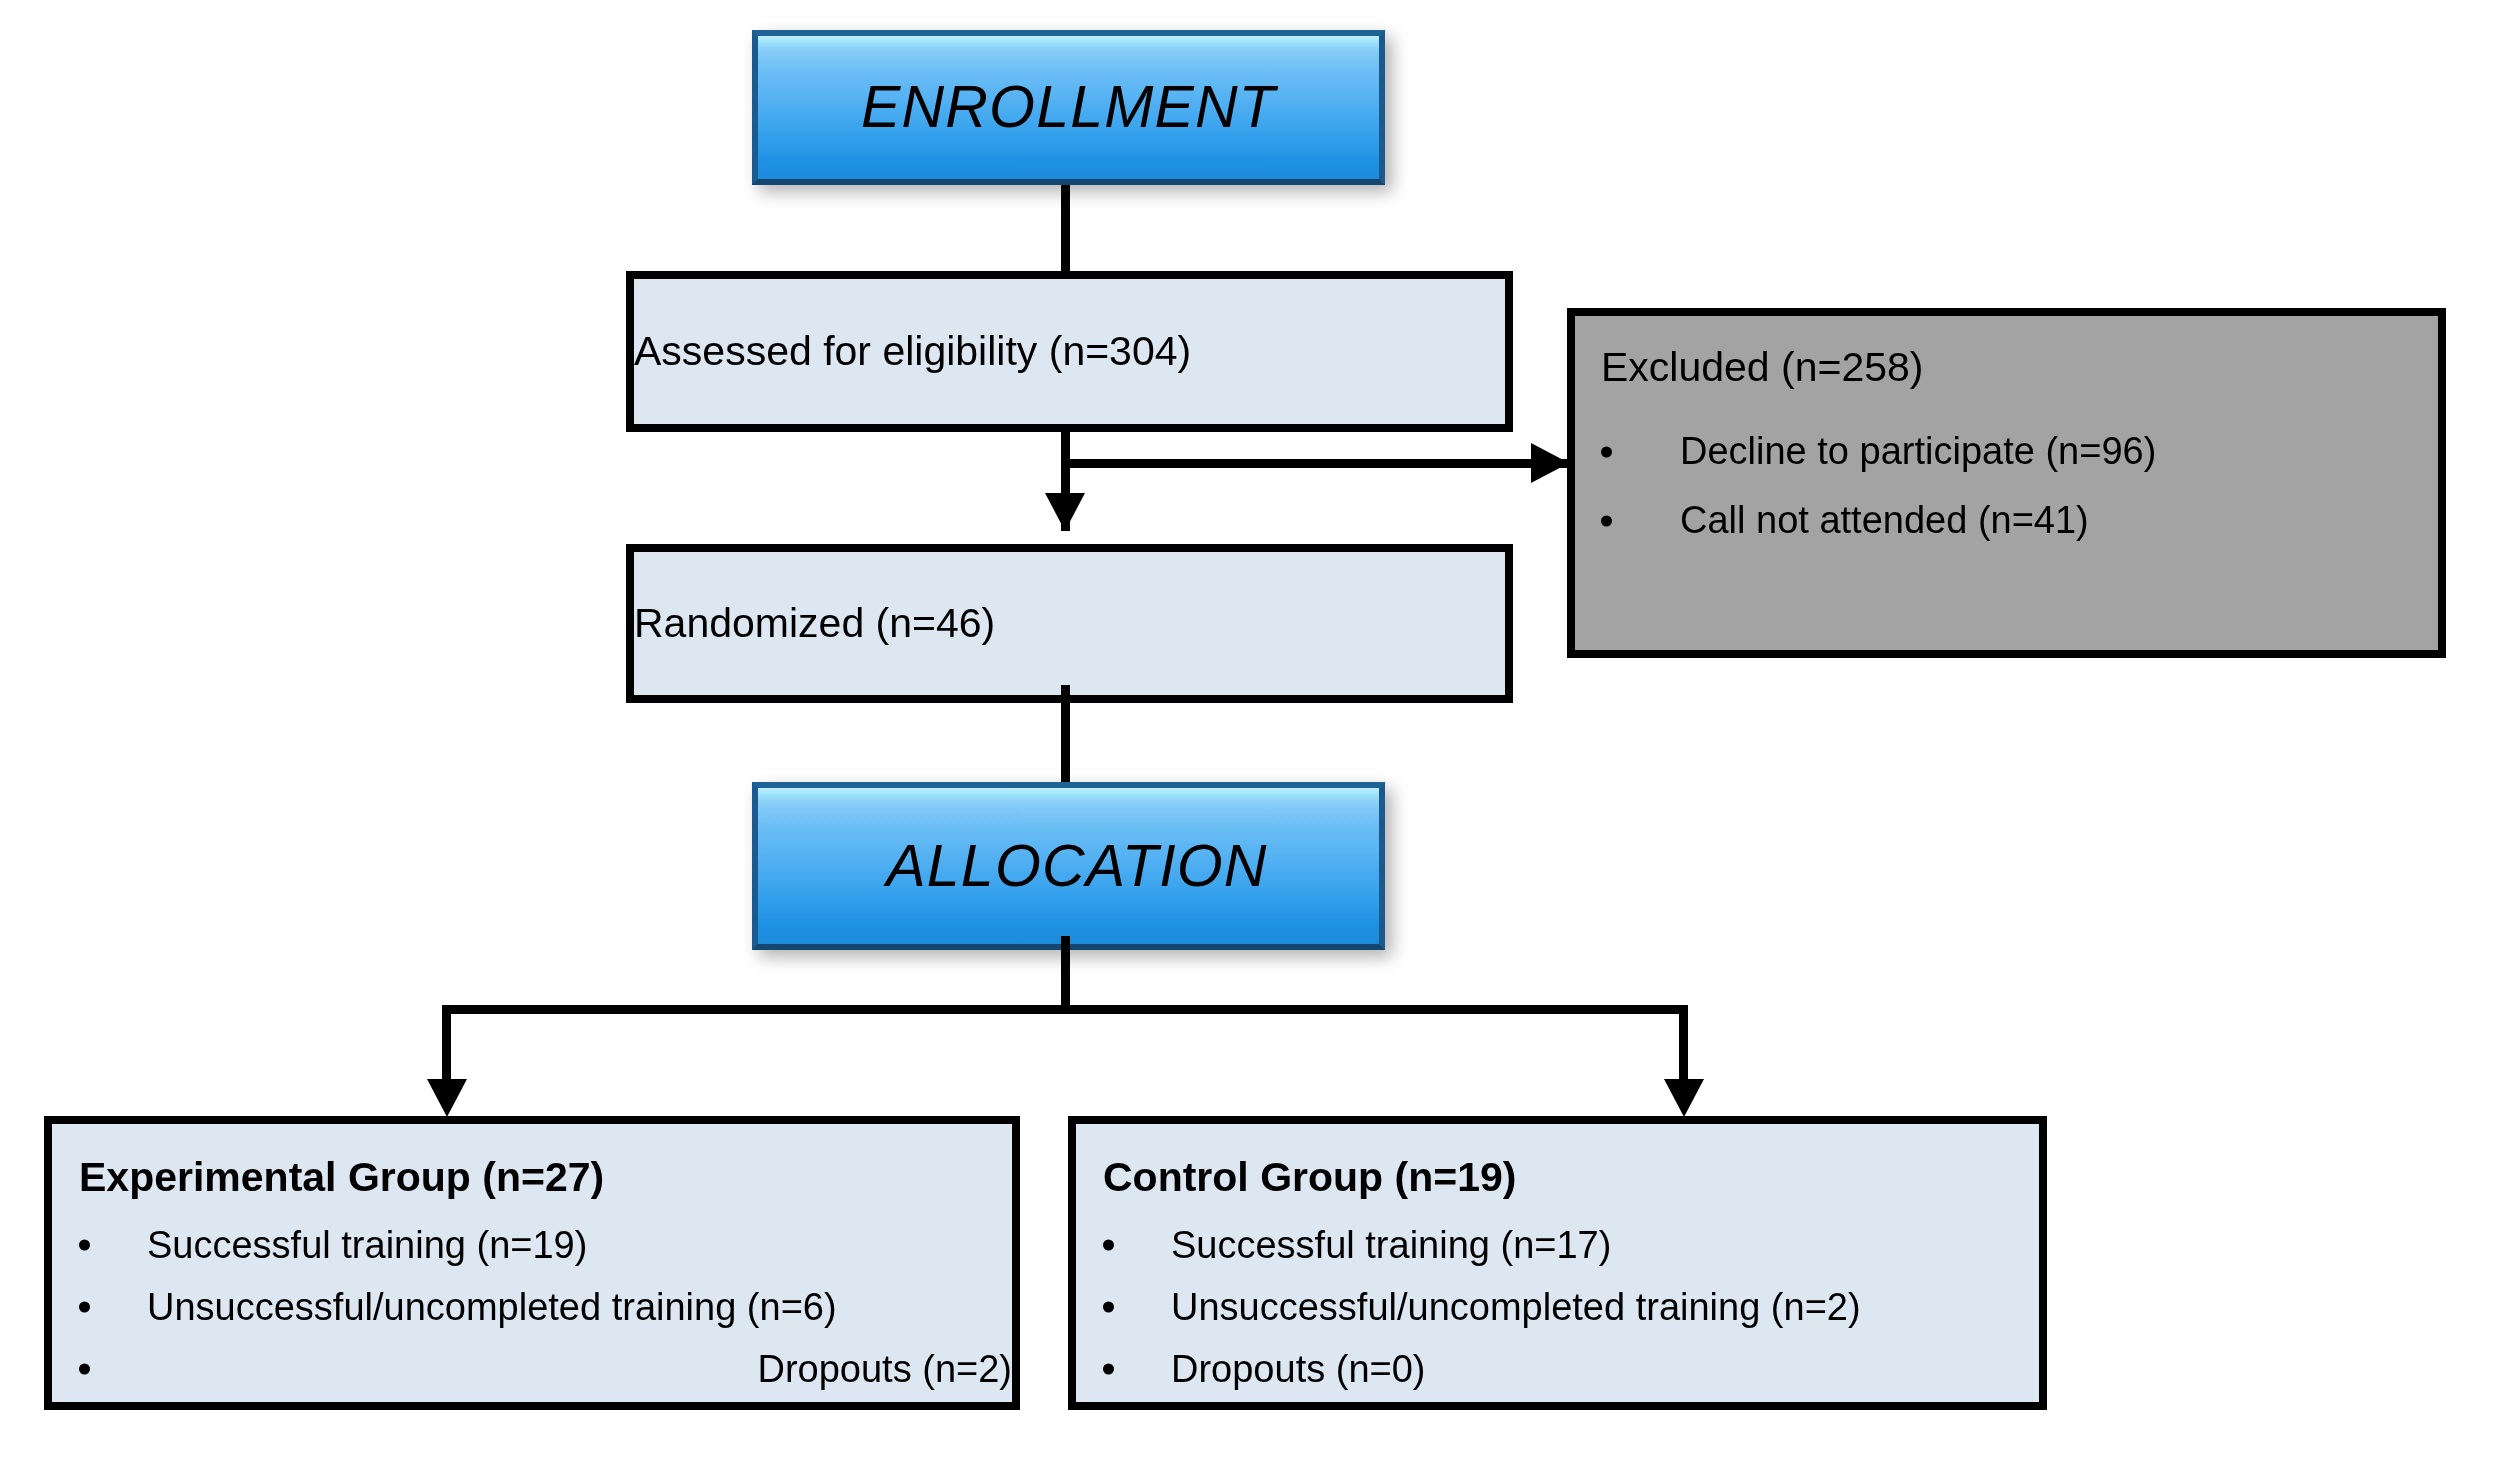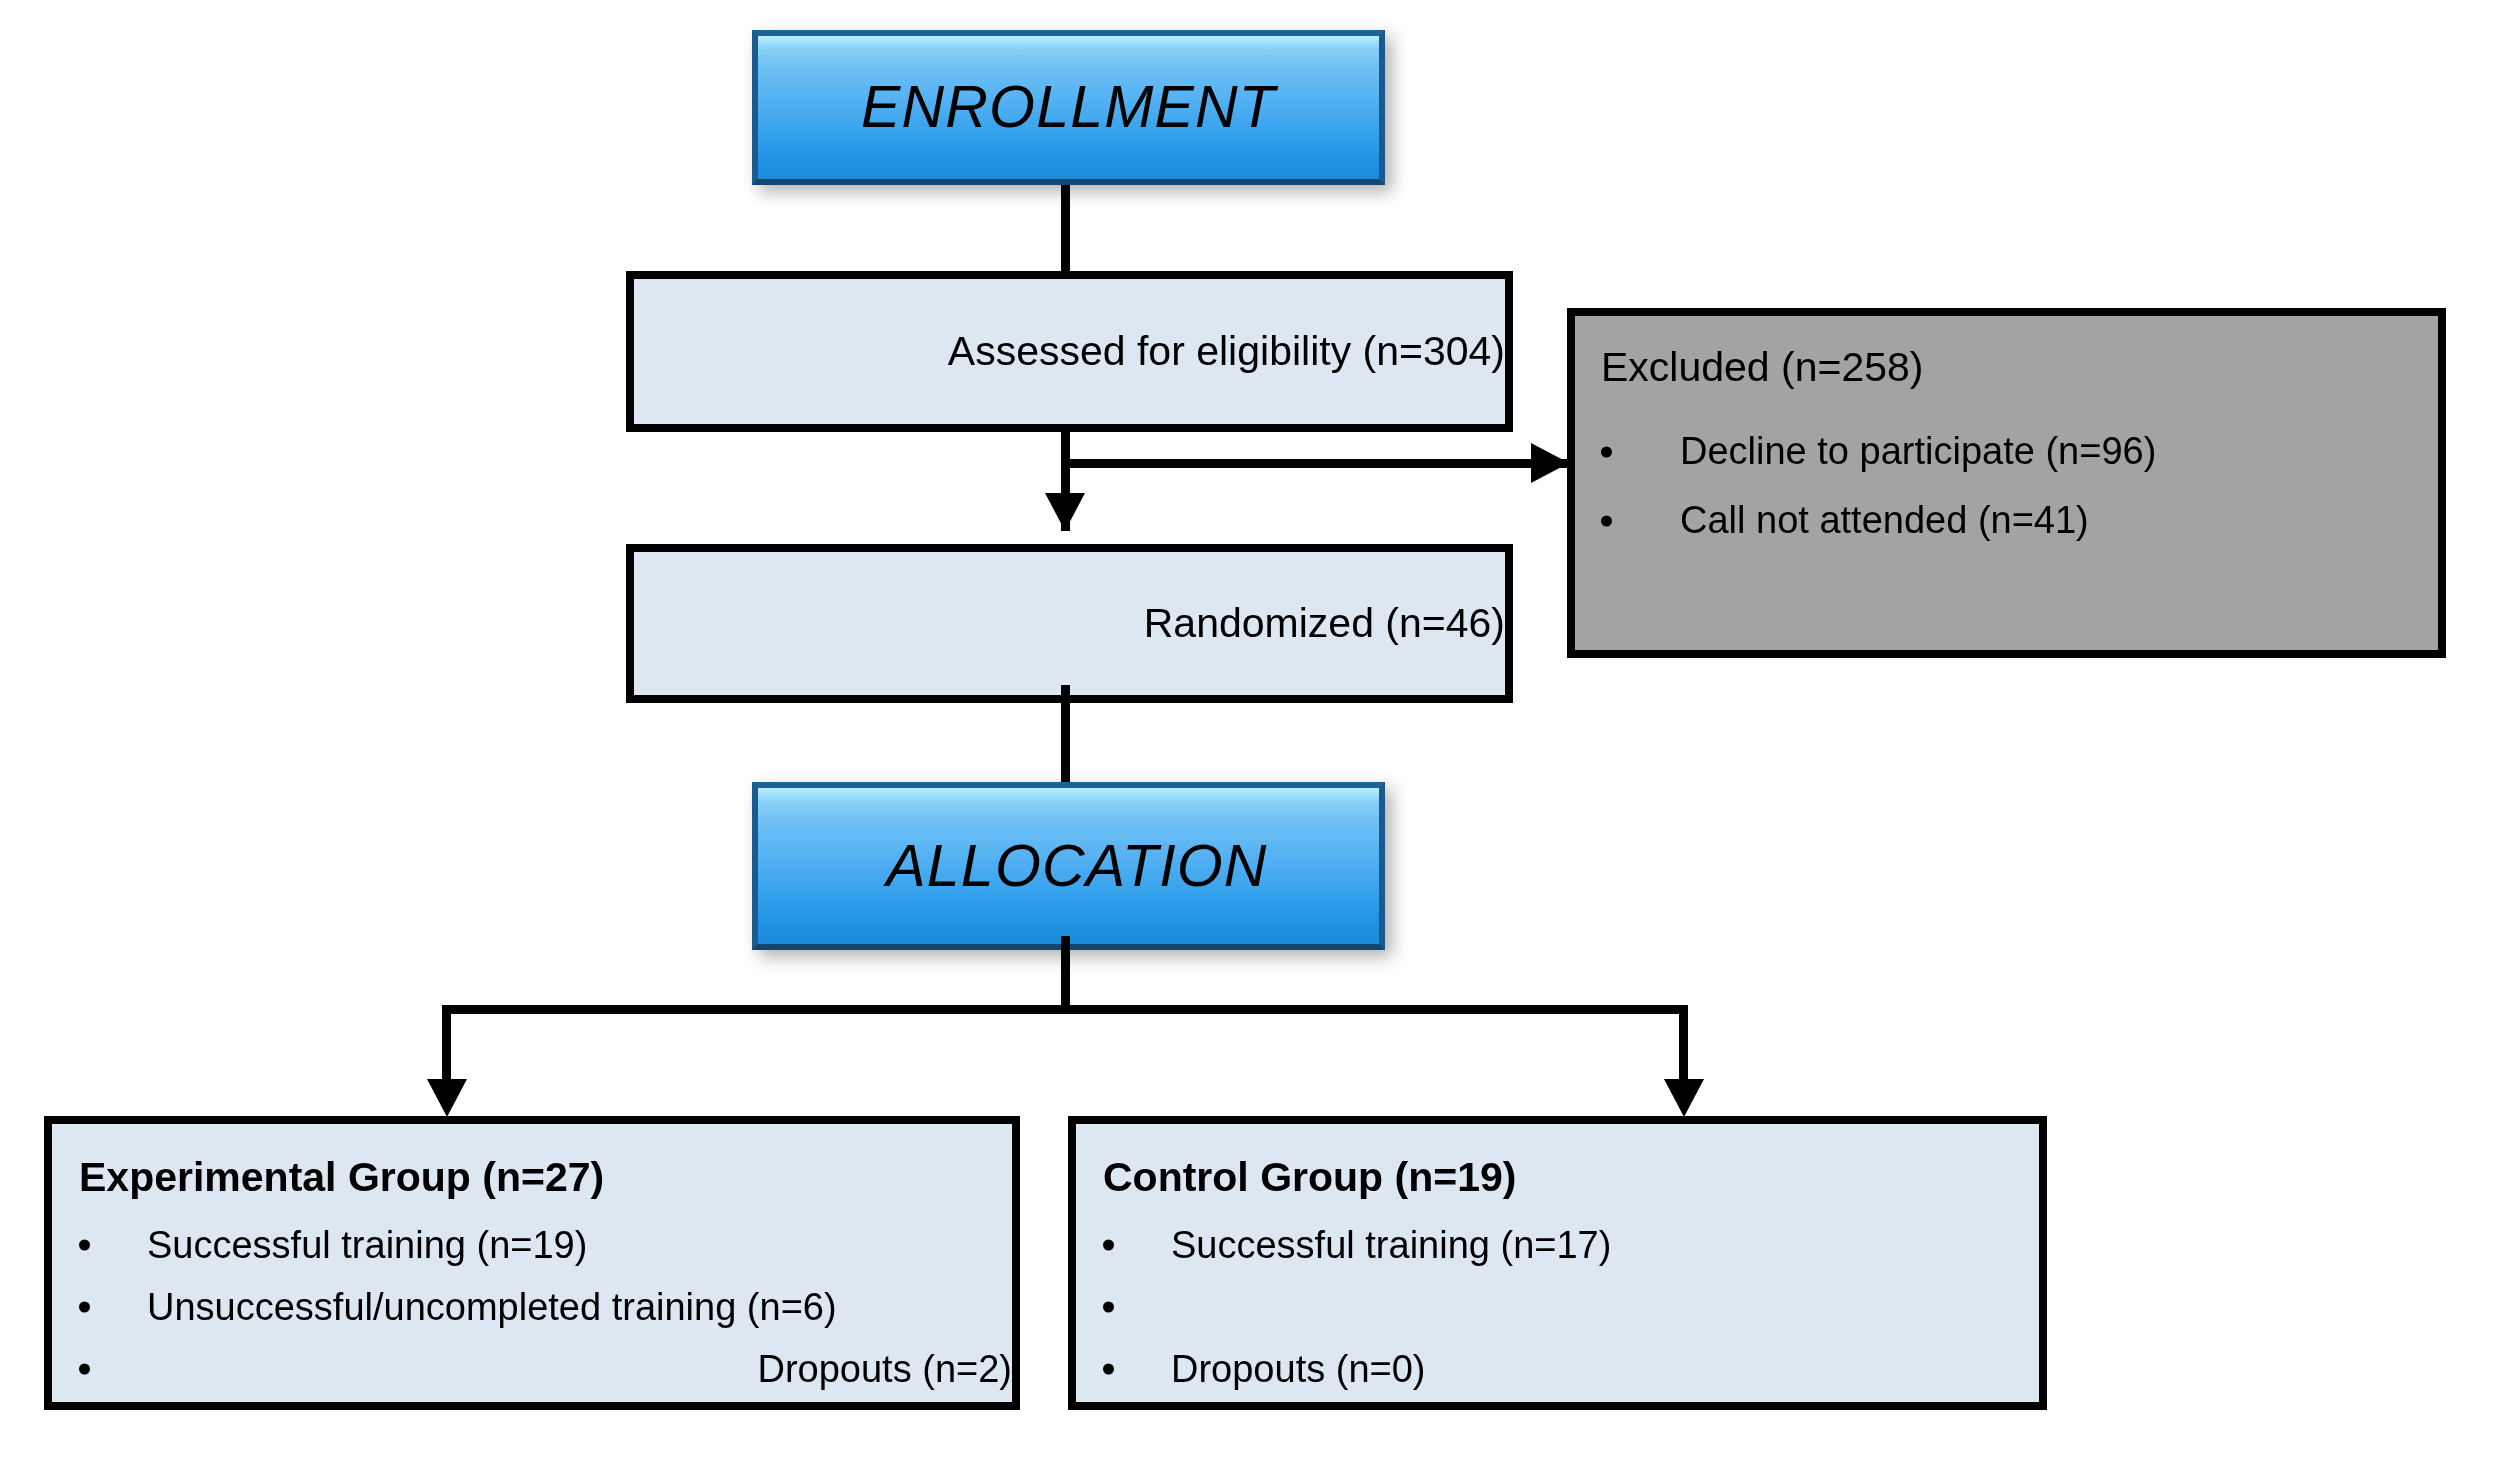--- a/index.html
+++ b/index.html
@@ -56,21 +56,21 @@
     box-sizing: border-box;
     border: 8px solid #000000;
     background: #dce7f2;
   }
   .box.white {
     background: #a3a3a3;
   }
   .box.center-text {
     display: flex;
     align-items: center;
-    justify-content: flex-end;
+    justify-content: flex-start;
   }
   .box-text {
     font-size: 41px;
     color: #000000;
     white-space: nowrap;
   }
 
   
   .box-inner {
     position: absolute;
@@ -218,20 +218,21 @@
   <div class="box" style="left:1068px; top:1116px; width:979px; height:294px;">
     <div class="box-inner" style="padding:29.6px 0 0 27px;">
       <div class="box-heading bold">Control Group (n=19)</div>
       <ul class="bullets" style="margin-top:13.5px;">
         <li style="padding-left:68px; height:62px; line-height:62px;">
           <span class="bullet-dot"></span>
           <span class="bullet-text">Successful training (n=17)</span>
         </li>
         <li style="padding-left:68px; height:62px; line-height:62px;">
           <span class="bullet-dot"></span>
+          <span class="bullet-text">Unsuccessful/uncompleted training (n=2)</span>
         </li>
         <li style="padding-left:68px; height:62px; line-height:62px;">
           <span class="bullet-dot"></span>
           <span class="bullet-text">Dropouts (n=0)</span>
         </li>
       </ul>
     </div>
   </div>
 
 </div>

